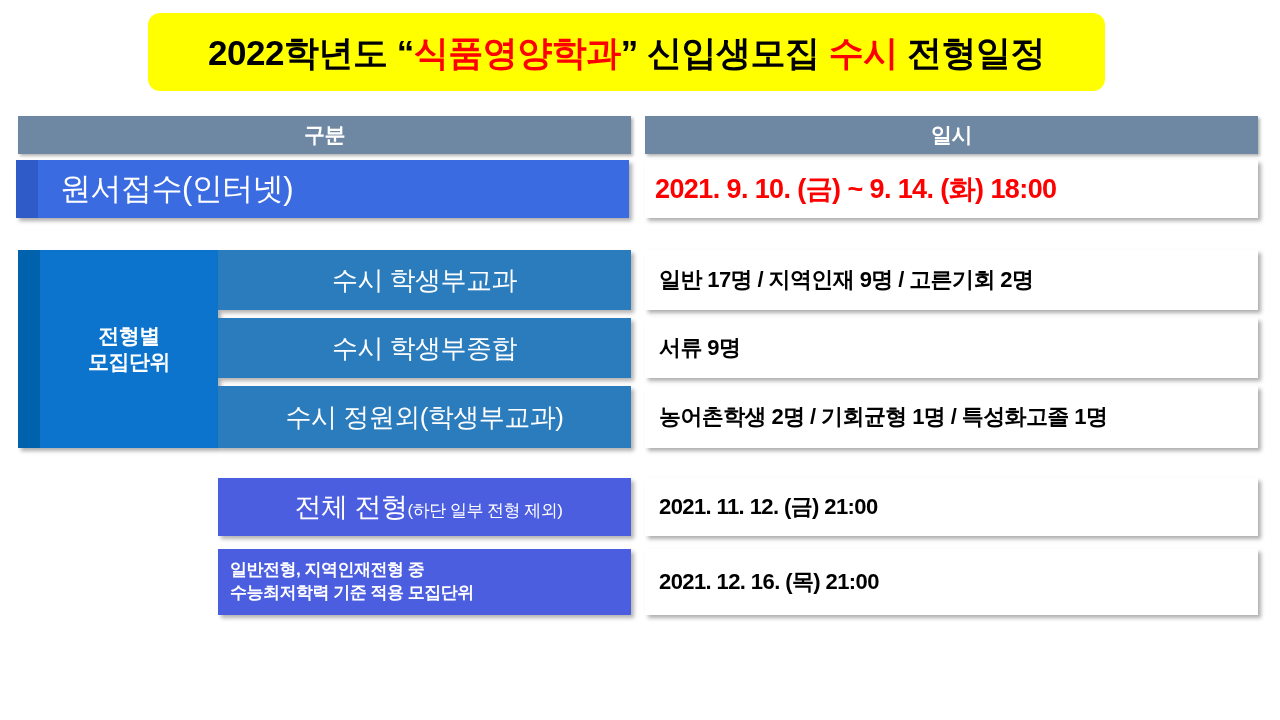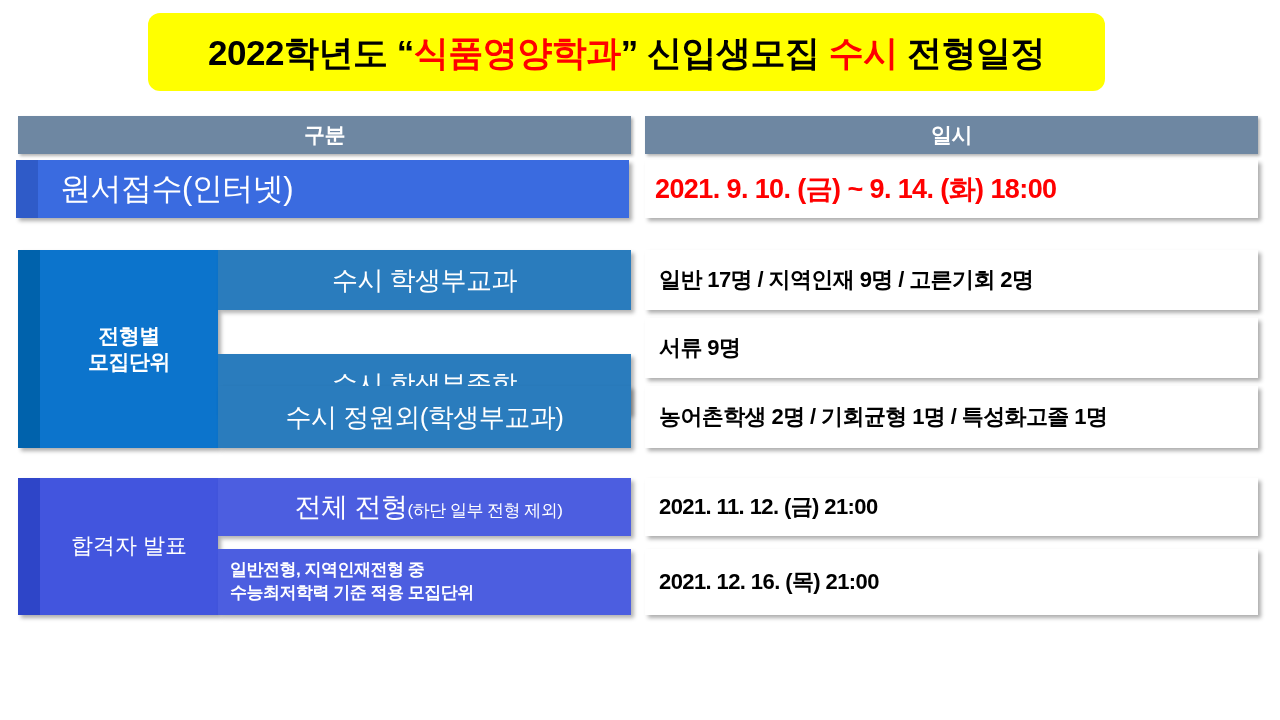--- a/index.html
+++ b/index.html
@@ -127,21 +127,21 @@
     width: 413px;
     background: #2a7cbd;
     display: flex;
     align-items: center;
     justify-content: center;
     color: #ffffff;
     letter-spacing: -0.5px;
     box-shadow: 3px 3px 4px rgba(0,0,0,0.30);
   }
   #sub2-0 { top: 250px; height: 60px; font-size: 26px; }
-  #sub2-1 { top: 318px; height: 60px; font-size: 26px; margin-top: 36px; }
+  #sub2-1 { top: 318px; height: 60px; font-size: 26px; }
   #sub2-2 { top: 386px; height: 62px; font-size: 26px; }
 
   #val2-0 { top: 250px; height: 60px; }
   #val2-1 { top: 318px; height: 60px; }
   #val2-2 { top: 386px; height: 62px; }
 
   
   #sec3-left {
     left: 18px; top: 478px; width: 200px; height: 137px;
     background: #4255de;
@@ -206,24 +206,20 @@
 
   <div id="sub2-0" class="abs subrow">수시 학생부교과</div>
   <div id="val2-0" class="abs vbox">일반 17명 / 지역인재 9명 / 고른기회 2명</div>
 
   <div id="sub2-1" class="abs subrow">수시 학생부종합</div>
   <div id="val2-1" class="abs vbox">서류 9명</div>
 
   <div id="sub2-2" class="abs subrow">수시 정원외(학생부교과)</div>
   <div id="val2-2" class="abs vbox">농어촌학생 2명 / 기회균형 1명 / 특성화고졸 1명</div>
 
-  <div id="sec3-left" class="abs lblock">
-    <div class="edge"></div>
-    <div class="label">합격자 발표</div>
-  </div>
 
   <div id="sub3-0" class="abs subrow3">
     <span>
       <span class="big">전체 전형</span><span class="small">(하단 일부 전형 제외)</span>
     </span>
   </div>
   <div id="val3-0" class="abs vbox">2021. 11. 12. (금) 21:00</div>
 
   <div id="sub3-1" class="abs subrow3">
     <span>

